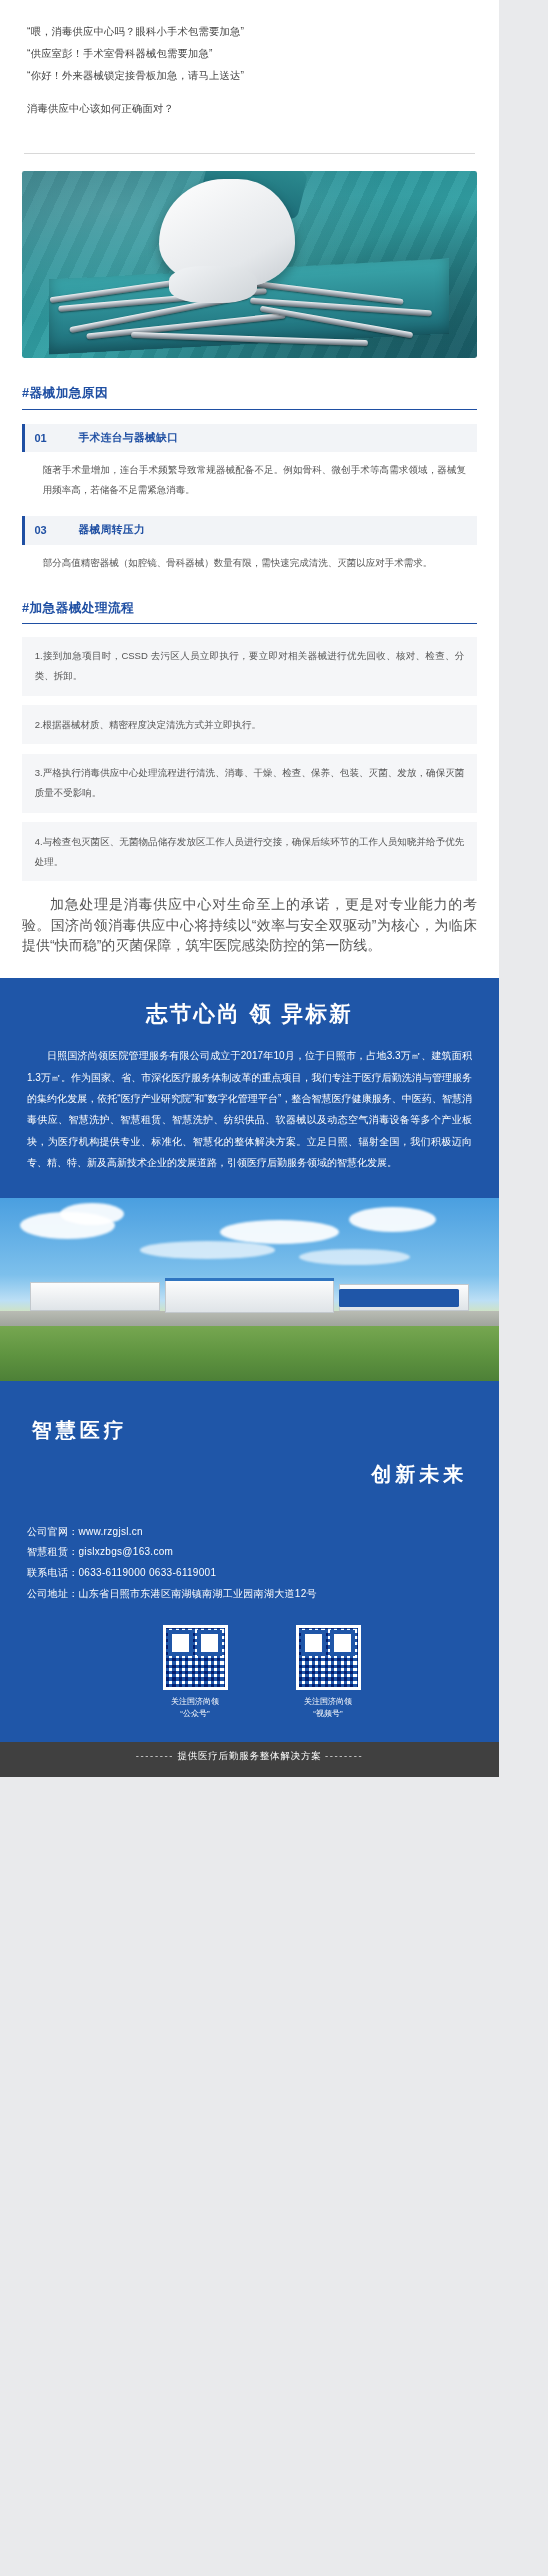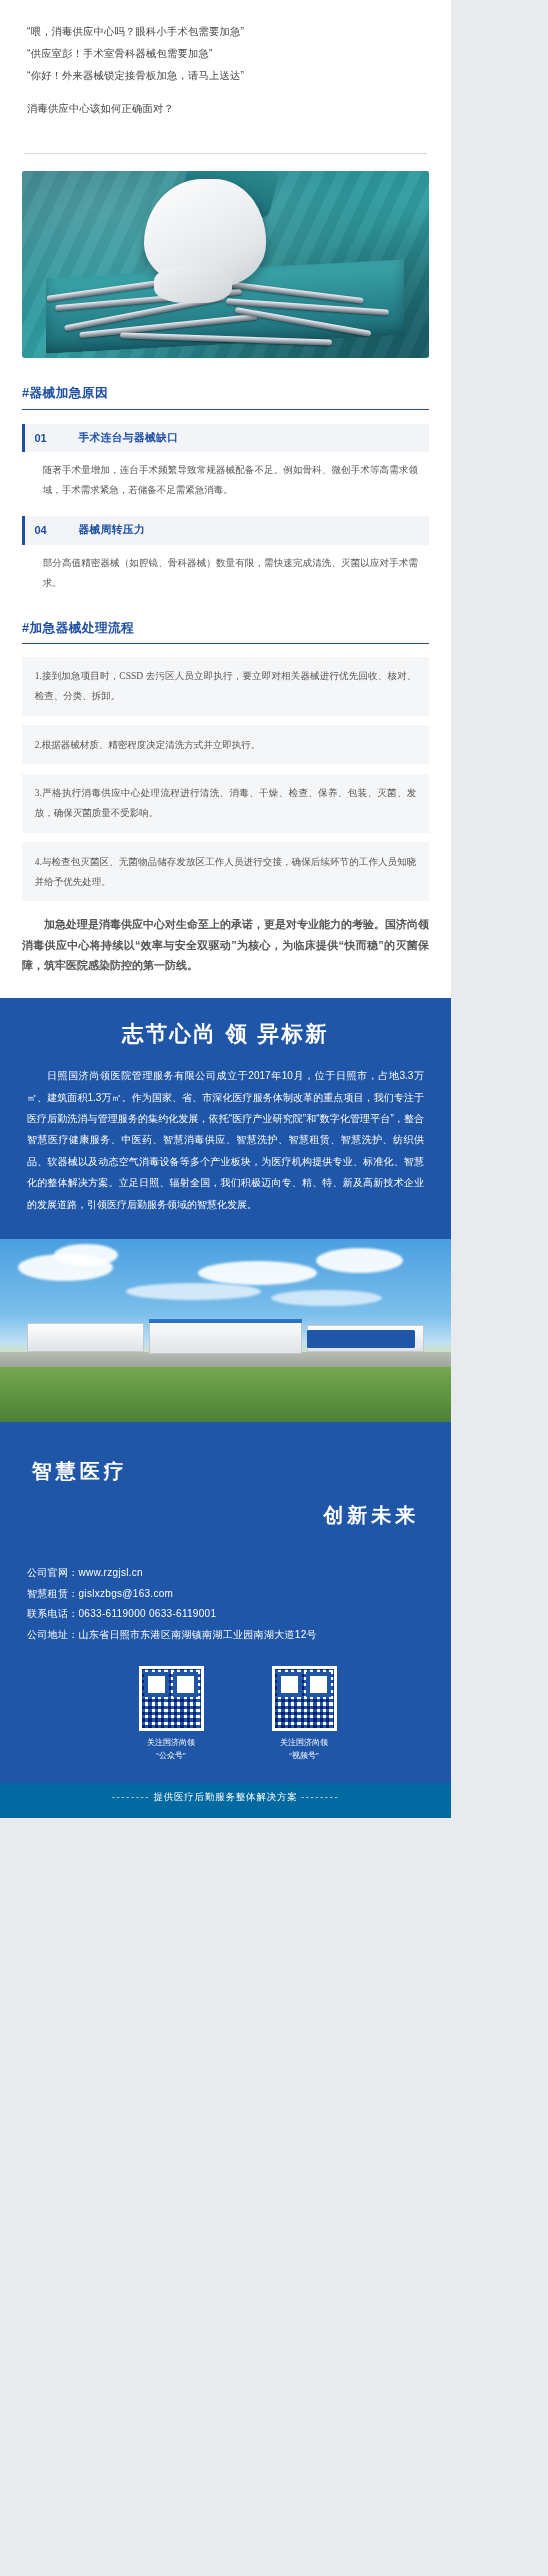--- a/index.html
+++ b/index.html
@@ -2,21 +2,21 @@
 <html style="font-size:12.7px"><head>
 <meta charset="utf-8">
 <style>
   * { box-sizing: border-box; margin: 0; padding: 0; }
   body {
     width: 549px;
     background: #e9eaec;
     font-family: "Liberation Sans", sans-serif;
     color: #333;
   }
-  .page { width: 451px; background: #ffffff; }
+  .page { width: 499px; background: #ffffff; }
 
   
   .intro {
     padding: 20.7px 27px 17.5px 27px;
     background: #ffffff;
   }
   .intro p {
     font-size: 10.3px;
     line-height: 22px;
     color: #444;
@@ -122,40 +122,39 @@
   }
   .reason-body {
     font-size: 9.5px;
     line-height: 20px;
     color: #555;
     padding: 8px 11px 0 20.7px;
     text-align: justify;
   }
 
   
-  .flow { margin: 12.7px 22px 0 22px; font-family: Liberation Serif, serif; }
+  .flow { margin: 12.7px 22px 0 22px; }
   .flow-item {
     font-size: 9.5px;
     line-height: 20px;
     color: #555;
     background: #f5f6f8;
     padding: 9.5px 12.7px;
     margin-bottom: 9.5px;
     text-align: justify;
   }
 
   
   .closing {
     margin: 12.7px 22px 22px 22px;
-    font-size: 11px;
+    font-size: 14px;
     line-height: 20.7px;
     color: #555;
     text-align: justify;
     text-indent: 2em;
-    font-weight: bold;
   }
 
   
   .blue-block {
     background: #1f56a8;
     padding: 20.7px 27px 24px 27px;
   }
   .brand-line {
     text-align: center;
     color: #ffffff;
@@ -267,21 +266,21 @@
   .qr-code:before { left: 2.4px; top: 2.4px; }
   .qr-code:after  { right: 2.4px; top: 2.4px; }
   .qr-caption {
     color: #ffffff;
     font-size: 8px;
     line-height: 12.7px;
     margin-top: 5.6px;
   }
 
   .footer-strip {
-    background: #0369a1;
+    background: #404040;
     text-align: center;
     padding: 8px 0 14.3px 0;
     color: #ffffff;
     font-size: 9.5px;
     letter-spacing: 0.8px;
   }
   .footer-strip .dash { opacity: .85; letter-spacing: 1.6px; }
 </style>
 </head>
 <body>
@@ -312,26 +311,26 @@
   </div>
 
   <div class="sec-head">#器械加急原因</div>
 
   <div class="reasons">
     <div class="reason">
       <div class="reason-title-row">
         <span class="reason-num">01</span>
         <span class="reason-title">手术连台与器械缺口</span>
       </div>
-      <div class="reason-body">随著手术量增加，连台手术频繁导致常规器械配备不足。例如骨科、微创手术等高需求领域，手术需求紧急，若储备不足需紧急消毒。</div>
+      <div class="reason-body">随著手术量增加，连台手术频繁导致常规器械配备不足。例如骨科、微创手术等高需求领域，器械复用频率高，若储备不足需紧急消毒。</div>
     </div>
 
     <div class="reason">
       <div class="reason-title-row">
-        <span class="reason-num">04</span>
+        <span class="reason-num">03</span>
         <span class="reason-title">器械周转压力</span>
       </div>
       <div class="reason-body">部分高值精密器械（如腔镜、骨科器械）数量有限，需快速完成清洗、灭菌以应对手术需求。</div>
     </div>
 
   </div>
 
   <div class="sec-head">#加急器械处理流程</div>
 
   <div class="flow">

